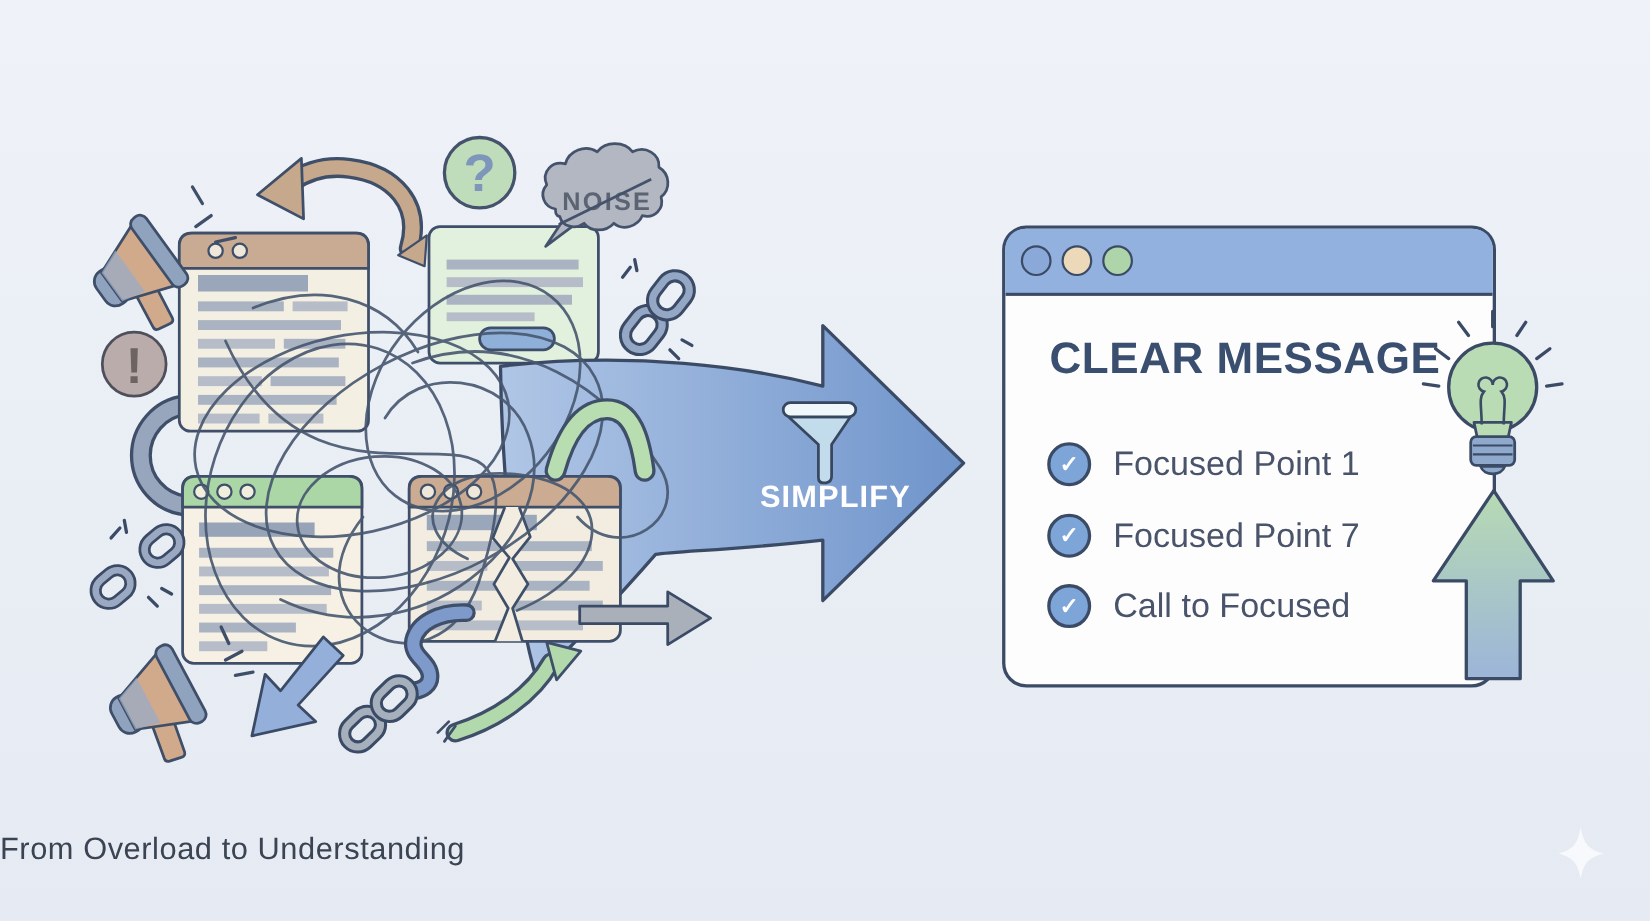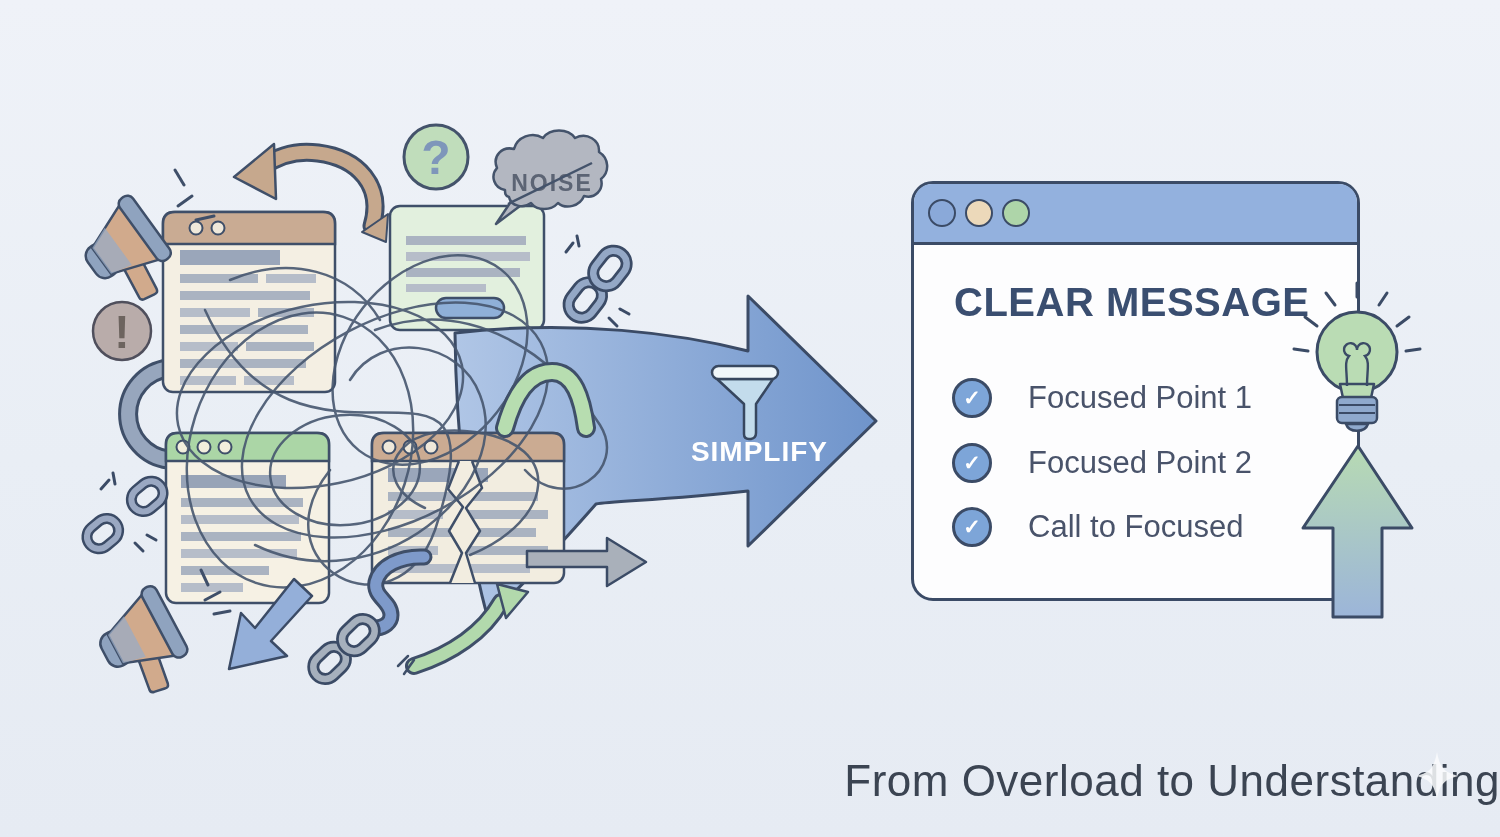--- a/index.html
+++ b/index.html
@@ -7,36 +7,36 @@
          background:linear-gradient(180deg,#eff2f8 0%,#e9eef5 55%,#e6ebf3 100%);
          font-family:"Liberation Sans",sans-serif;}
   svg{position:absolute;left:0;top:0;}
   #scene-svg{z-index:1;}
   #overlay-svg{z-index:3;}
   svg text{font-family:"Liberation Sans",sans-serif;}
 
   .simplify-label{position:absolute;z-index:2;left:668px;top:436px;width:160px;
     text-align:right;font-size:28px;font-weight:bold;letter-spacing:1px;color:#fff;}
 
-  .panel{position:absolute;z-index:2;left:911px;top:181px;width:443px;height:414px;
+  .panel{position:absolute;z-index:2;left:911px;top:205px;width:443px;height:414px;
     background:#fdfdfe;border:3px solid #3b4b66;border-radius:22px;}
   .panel-titlebar{position:absolute;left:0;top:0;right:0;height:58px;background:#93b1de;
     border-bottom:3px solid #3b4b66;border-radius:18px 18px 0 0;display:flex;align-items:center;padding-left:14px;}
   .win-dot{width:24px;height:24px;border-radius:50%;border:2.5px solid #3b4b66;margin-right:9px;}
   .panel-heading{position:absolute;left:40px;top:96px;font-size:40px;font-weight:800;
     letter-spacing:0.5px;color:#3a4e70;}
   .check-row{position:absolute;left:38px;display:flex;align-items:center;height:44px;}
   .check-row.r0{top:192px}.check-row.r1{top:257px}.check-row.r2{top:321px}
   .check-circle{width:40px;height:40px;border-radius:50%;background:#7da5d8;border:3px solid #3b4b66;
     display:flex;align-items:center;justify-content:center;box-sizing:border-box;
     color:#fff;font-size:21px;font-weight:bold;flex:0 0 auto;}
-  .check-label{margin-left:36px;font-size:31px;color:#49536a;}
-
-  .caption{position:absolute;z-index:2;left:0;top:756px;width:100%;text-align:right;
-    font-size:44px;letter-spacing:0.5px;color:#3b4452;}
+  .check-label{margin-left:20px;font-size:31px;color:#49536a;}
+
+  .caption{position:absolute;z-index:2;left:0;top:756px;width:100%;text-align:left;
+    font-size:28px;letter-spacing:0.5px;color:#3b4452;}
 </style>
 </head>
 <body>
 
 <div id="stage">
 
 <svg id="scene-svg" width="1500" height="837" viewBox="0 0 1500 837">
   <defs>
     <linearGradient id="arrowGrad" gradientUnits="userSpaceOnUse" x1="455" y1="420" x2="876" y2="420">
       <stop offset="0" stop-color="#b0c6e6"></stop>
@@ -267,21 +267,21 @@
   <div class="check-row r0">
     <span class="check-circle">
           <span>✓</span>
         </span>
     <span class="check-label">Focused Point 1</span>
   </div>
   <div class="check-row r1">
     <span class="check-circle">
           <span>✓</span>
         </span>
-    <span class="check-label">Focused Point 2</span>
+    <span class="check-label">Focused Point 7</span>
   </div>
   <div class="check-row r2">
     <span class="check-circle">
           <span>✓</span>
         </span>
     <span class="check-label">Call to Focused</span>
   </div>
 </div>
 
 <svg id="overlay-svg" width="1500" height="837" viewBox="0 0 1500 837">

